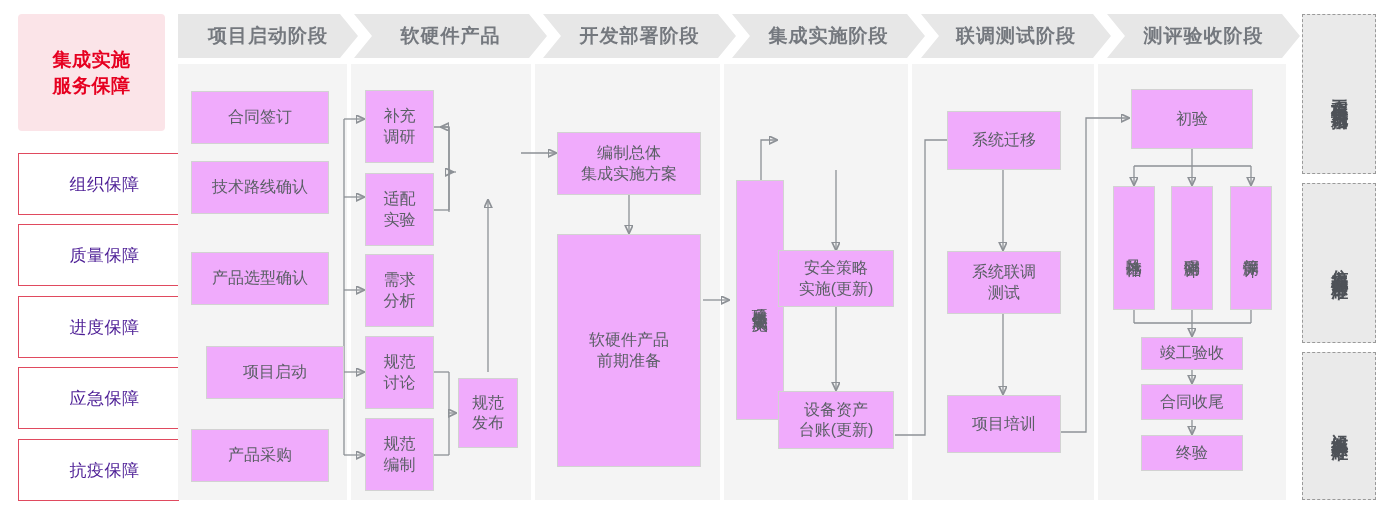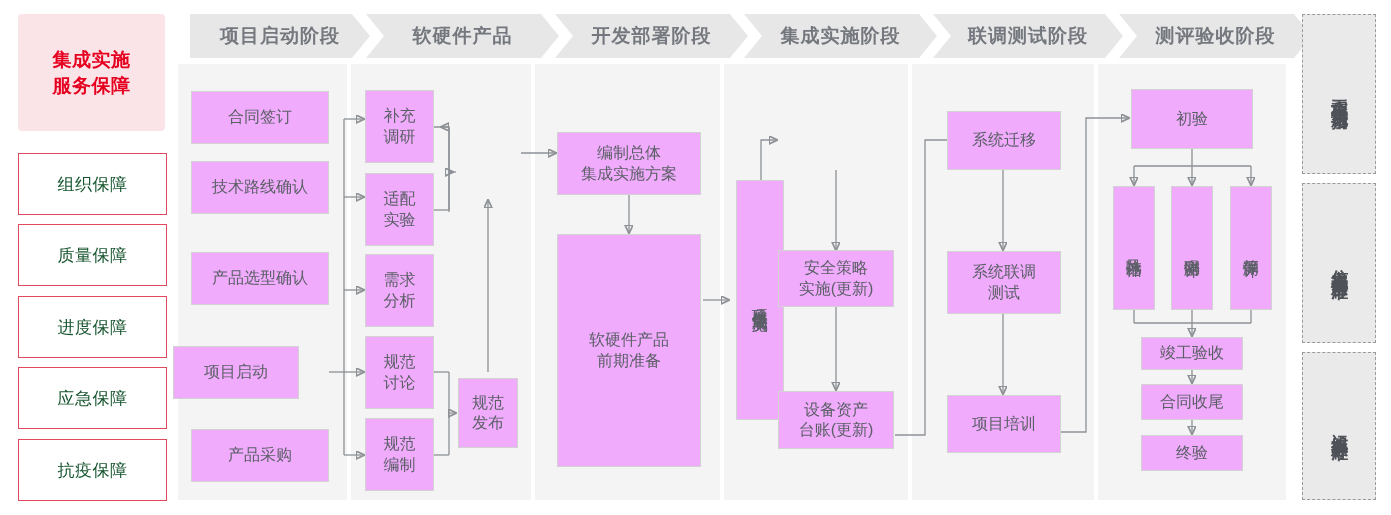--- a/index.html
+++ b/index.html
@@ -29,39 +29,39 @@
     line-height:1.35;
     letter-spacing:.5px;
   }
   .rail-item{
     position:absolute;
     left:18px; width:147px; height:60px;
     background:#ffffff;
     border:1.4px solid #e04a5f;
     display:flex; align-items:center; justify-content:center;
     font-size:17px;
-    color:#14532d;
+    color:#4c1d95;
     letter-spacing:.5px;
+    padding-left:12px;
   }
   
   .chev{
     position:absolute;
     top:14px;
     height:44px;
     background:#e7e7e7;
     display:flex;
     align-items:center;
     justify-content:center;
     color:#74787e;
     font-weight:bold;
     font-size:19px;
     letter-spacing:1px;
     -webkit-clip-path:polygon(0 0, calc(100% - 18px) 0, 100% 50%, calc(100% - 18px) 100%, 0 100%, 18px 50%);
     clip-path:polygon(0 0, calc(100% - 18px) 0, 100% 50%, calc(100% - 18px) 100%, 0 100%, 18px 50%);
-    margin-left:12px;
   }
   .chev.first{
     -webkit-clip-path:polygon(0 0, calc(100% - 18px) 0, 100% 50%, calc(100% - 18px) 100%, 0 100%);
     clip-path:polygon(0 0, calc(100% - 18px) 0, 100% 50%, calc(100% - 18px) 100%, 0 100%);
   }
   
   .panel{
     position:absolute;
     top:64px;
     height:436px;
@@ -249,21 +249,21 @@
 
   <div class="node" style="left:191px;top:91px;width:138px;height:53px">
     <span>合同签订</span>
     </div>
   <div class="node" style="left:191px;top:161px;width:138px;height:53px">
     <span>技术路线确认</span>
     </div>
   <div class="node" style="left:191px;top:252px;width:138px;height:53px">
     <span>产品选型确认</span>
     </div>
-  <div class="node" style="left:173px;top:346px;width:126px;height:53px">
+  <div class="node" style="left:206px;top:346px;width:138px;height:53px">
     <span>项目启动</span>
     </div>
   <div class="node" style="left:191px;top:429px;width:138px;height:53px">
     <span>产品采购</span>
     </div>
 
   <div class="node" style="left:365px;top:90px;width:69px;height:73px">
     <span>
       <span>补充</span><br>
       <span>调研</span></span>

